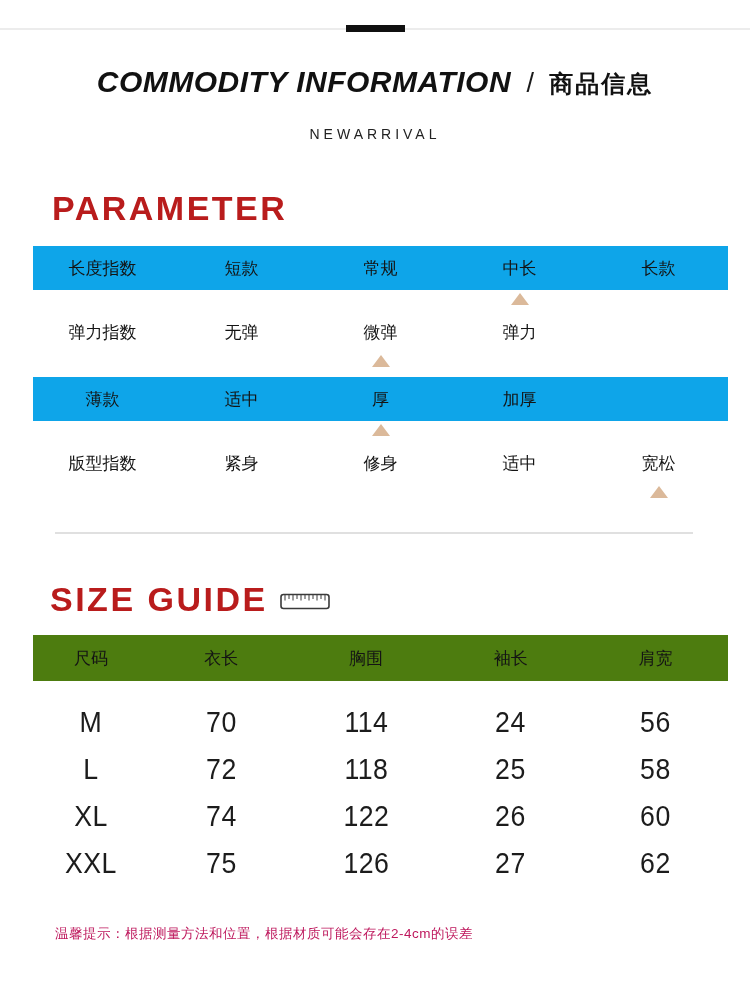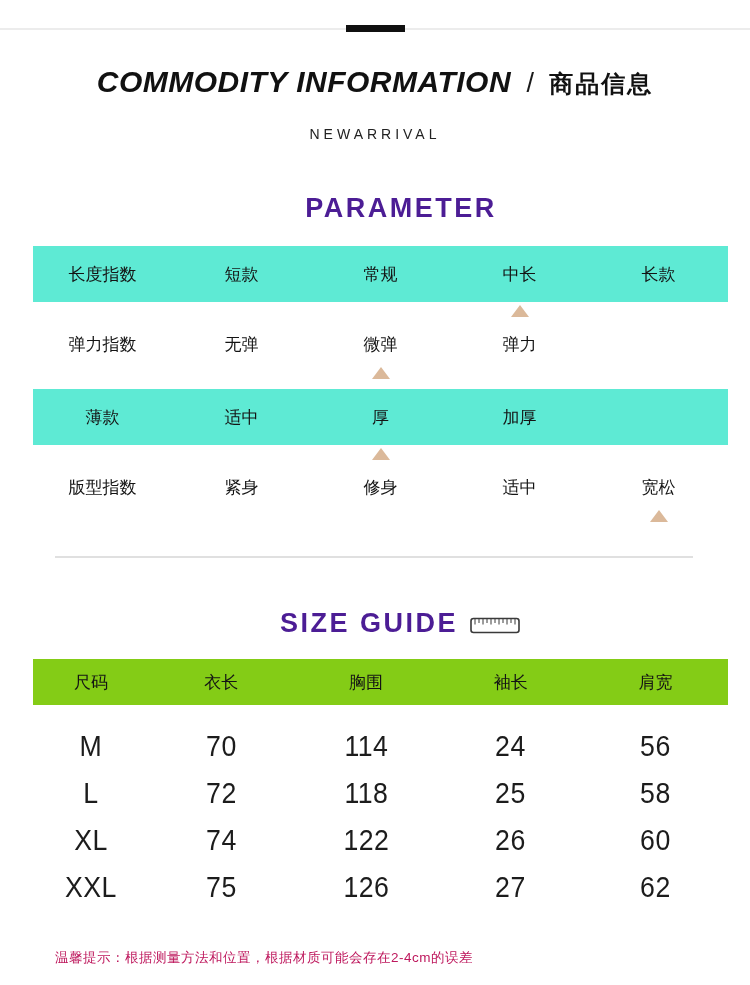--- a/index.html
+++ b/index.html
@@ -15,50 +15,50 @@
   
   .header { padding-top:64px; text-align:center; }
   .title { font-size:30px; line-height:36px; white-space:nowrap; }
   .title .en { font-weight:bold; font-style:italic; letter-spacing:0.5px; }
   .title .slash { font-weight:400; font-size:27px; margin:0 7px; color:#1a1a1a; }
   .title .zh { font-weight:bold; font-size:24px; letter-spacing:2px; }
   .subtitle { margin-top:24px; font-size:14px; letter-spacing:4px; color:#222; }
 
   
   .section-heading {
-    font-size:27px; font-weight:bold; letter-spacing:2.5px; color:#4c1d95;
-    margin-left:52px; line-height:31px; display:flex; align-items:center;justify-content:center;
+    font-size:34px; font-weight:bold; letter-spacing:2.5px; color:#b91c1c;
+    margin-left:52px; line-height:31px; display:flex; align-items:center;
   }
   .heading-parameter { margin-top:51px; }
   .heading-size { margin-top:50px; margin-left:50px; }
   .ruler { margin-left:12px; margin-top:4px; }
 
   
   .param-table { margin:22px 0 0 33px; width:695px; }
   .p-row {
     display:grid; grid-template-columns:repeat(5,1fr);
     align-items:center; text-align:center; font-size:17px; color:#141414;
   }
-  .p-row.beige { background:#5eead4; height:56px; }
+  .p-row.beige { background:#0ea5e9; height:44px; }
   .p-row.white { height:40px; margin-top:6px; }
   .p-row.second-beige { margin-top:9px; }
   .marker-strip { display:grid; grid-template-columns:repeat(5,1fr); height:16px; }
   .tri {
     width:0; height:0; justify-self:center; margin-top:3px;
     border-left:9px solid transparent; border-right:9px solid transparent;
     border-bottom:12px solid #dbb99a;
   }
 
   
   .divider { margin:33px 0 0 55px; width:638px; height:2px; background:#e0e0e0; }
 
   
   .size-table { margin:20px 0 0 33px; width:695px; }
   .s-row { display:grid; grid-template-columns:0.8fr 1fr 1fr 1fr 1fr; align-items:center; text-align:center; }
-  .s-head { background:#84cc16; height:46px; font-size:17px; color:#141414; }
+  .s-head { background:#4d7c0f; height:46px; font-size:17px; color:#141414; }
   .s-body { margin-top:18px; }
   .s-data { height:47px; font-size:29px; font-weight:400; color:#1c1c1c; }
   .s-data .cell { transform:scaleX(0.92); letter-spacing:0.5px; }
 
   
   .note { margin:38px 0 0 55px; font-size:13.5px; color:#be185d; letter-spacing:0.5px; }
 </style>
 </head>
 <body>
 

